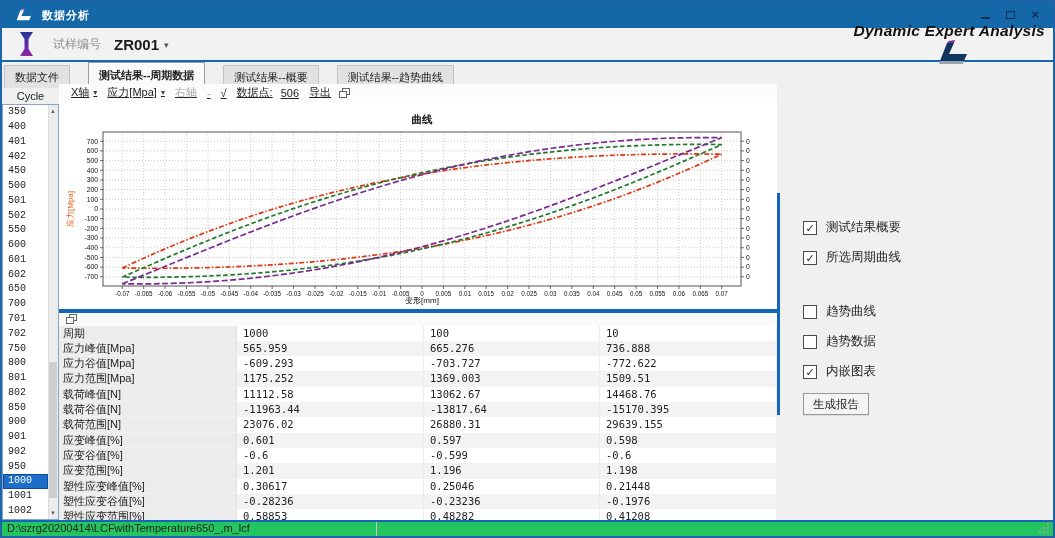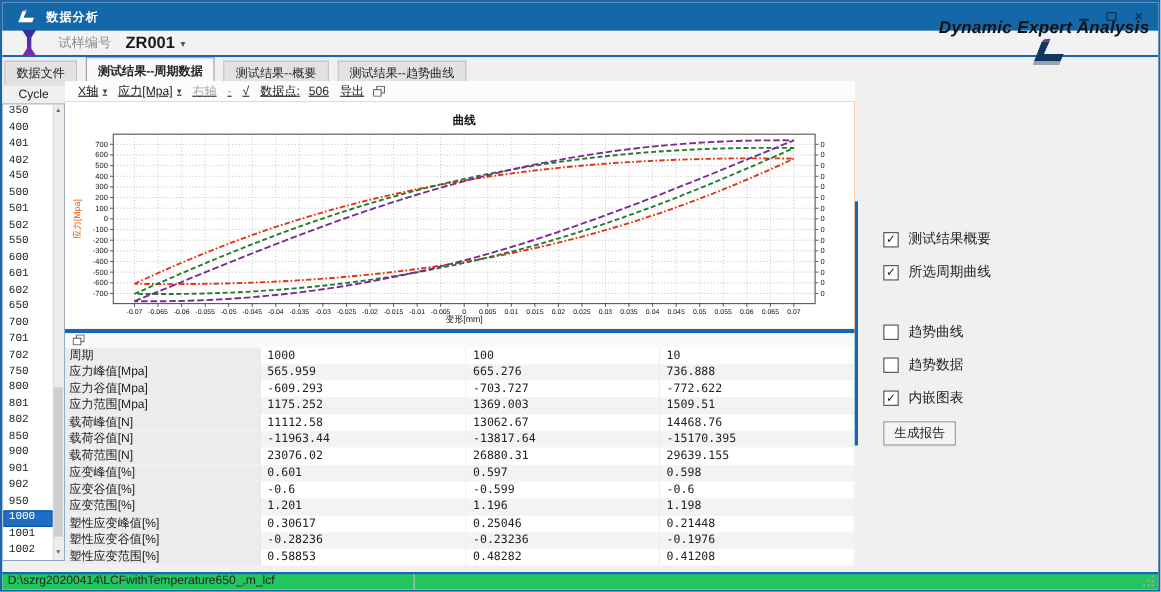--- a/index.html
+++ b/index.html
@@ -10,32 +10,32 @@
   
   .titlebar{height:26px;background:#1468a7;display:flex;align-items:center;}
   .tb-logo{margin-left:12px;display:flex;align-items:center;}
   .tb-title{font-size:11px;font-weight:bold;color:#fff;margin-left:9px;letter-spacing:1px;}
   .tb-controls{margin-left:auto;display:flex;align-items:center;gap:16px;margin-right:14px;}
   .win-min{width:9px;height:2px;background:#0b2f52;margin-top:6px;}
   .win-max{width:9px;height:8px;border:1.5px solid #0b2f52;background:transparent;}
   .win-close{color:#0b2f52;font-size:13px;font-weight:bold;line-height:10px;}
 
   
-  .header{height:24px;background:#f2f2f2;border-bottom:2px solid #1666b8;display:flex;align-items:center;}
+  .header{height:34px;background:#f2f2f2;border-bottom:2px solid #1666b8;display:flex;align-items:center;}
   .spec-icon{margin-left:17px;display:flex;}
   .sample-label{color:#8f8f8f;font-size:12px;margin-left:19px;}
   .sample-value{font-size:15px;font-weight:bold;margin-left:13px;color:#1a1a1a;}
   .dd-arrow{color:#555;font-size:9px;margin-left:5px;margin-top:2px;}
   .brand{margin-left:auto;display:flex;align-items:center;margin-right:8px;flex-direction:column;}
   .brand-text{font-style:italic;font-weight:bold;font-size:15.5px;color:#111;letter-spacing:.3px;}
   .brand-logo{margin-left:6px;display:flex;}
 
   
   .tabbar{height:26px;background:#f0f0f0;display:flex;align-items:flex-end;padding-left:2px;}
-  .tab{height:23px;line-height:22px;padding:0 10px;font-size:11px;background:#e2e2e2;border:1px solid #c2c2c2;border-bottom:none;margin-right:8px;color:#222;}
+  .tab{height:23px;line-height:22px;padding:0 10px;font-size:11px;background:#e2e2e2;border:1px solid #c2c2c2;border-bottom:none;margin-right:18px;color:#222;}
   .tab.active{height:26px;line-height:25px;background:#fafafa;border-color:#9b9b9b;font-weight:bold;}
 
   
   .content{display:flex;height:432px;background:#f0f0f0;align-items:center;}
   .cycle-panel{width:57px;display:flex;flex-direction:column;}
   .cycle-header{height:16px;line-height:16px;text-align:center;font-size:11px;}
   .cycle-list{position:relative;flex:1;background:#fff;border:1px solid #87a5c6;overflow:hidden;}
   .cycle-scroll{position:absolute;top:0;right:0;width:10px;height:100%;background:#ececec;border-left:1px solid #ddd;}
   .cycle-scroll .arrow{position:absolute;right:1px;width:8px;text-align:center;font-size:6px;color:#666;line-height:8px;}
   .cycle-scroll .up{top:2px;} .cycle-scroll .down{bottom:2px;}

